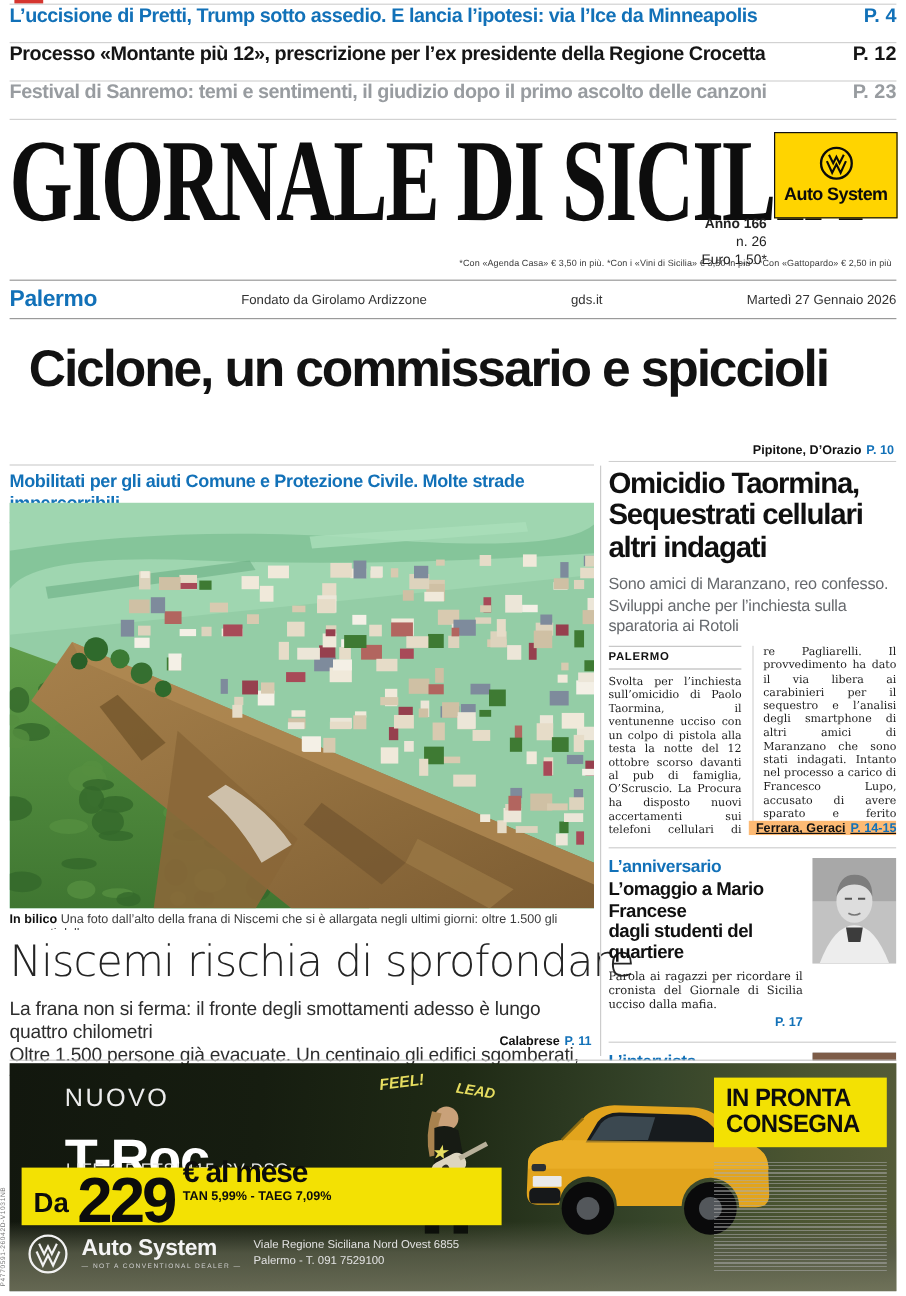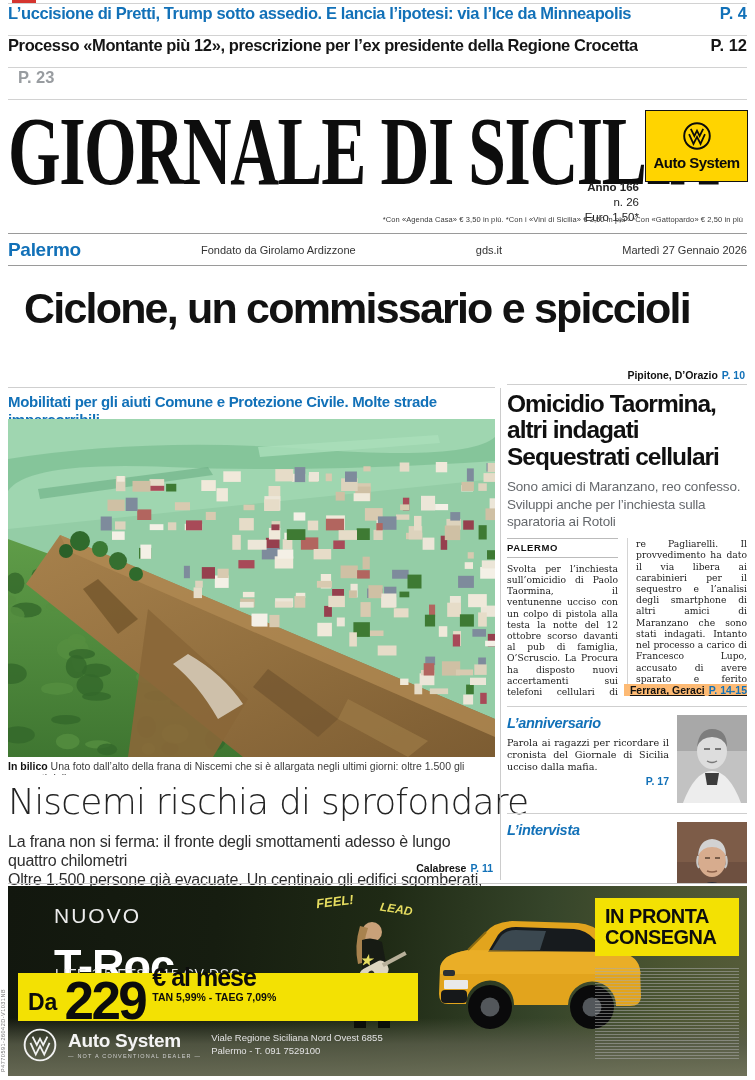--- a/index.html
+++ b/index.html
@@ -67,21 +67,21 @@
   .crime-stand{margin:0 0 8px;font-size:13.5px;line-height:1.28;color:#66696d;letter-spacing:-0.2px;}
   .crime-body{position:relative;display:flex;gap:9px;height:158px;overflow:hidden;}
   .bcol{width:115px;font-family:"DejaVu Serif",serif;font-size:9.2px;line-height:1.22;text-align:justify;color:#1c1c1c;overflow:hidden;}
   .bcol2{border-left:1px solid #d4d4d4;padding-left:8px;}
   .city-tag{font-family:"Liberation Sans",sans-serif;font-size:9.5px;font-weight:800;letter-spacing:0.6px;
     border-top:1px solid #bbb;border-bottom:1px solid #bbb;padding:3px 0;margin-bottom:5px;color:#111;}
   .crime-byline{position:absolute;right:0;bottom:0;background:#fdba74;padding-left:6px;text-decoration:underline;}
 
   .feature{border-top:1px solid #cfcfcf;margin-top:10px;padding-top:8px;display:flex;justify-content:space-between;}
   .feat-txt{width:162px;}
-  .feat-kicker{font-size:14.5px;font-weight:800;color:#1271b8;letter-spacing:-0.3px;font-style:italic;}
+  .feat-kicker{font-size:14.5px;font-weight:800;color:#1271b8;letter-spacing:-0.3px;}
   .feat-title{font-size:15.5px;font-weight:800;line-height:1.12;letter-spacing:-0.4px;color:#101010;margin-top:2px;}
   .feat-body{font-family:"DejaVu Serif",serif;font-size:9.6px;line-height:1.24;color:#222;margin-top:6px;text-align:justify;}
   .feat-page{text-align:right;margin-top:2px;}
   .feat-pic{width:70px;height:88px;overflow:hidden;background:#ccc;}
 
   
   .ad-sep{position:absolute;top:883px;left:8px;width:739px;height:1px;background:#c9c9c9;}
   .ad{position:absolute;top:886px;left:8px;width:739px;height:190px;overflow:hidden;
     background:linear-gradient(95deg,#12170e 0%,#161d10 28%,#1f2a15 50%,#36452a 72%,#4b5531 88%,#565c3a 100%);}
   .ad::after{content:"";position:absolute;left:0;right:0;bottom:0;height:58px;
@@ -121,20 +121,21 @@
   <div class="strip">
     <div class="strip-row row-blue">
       <span class="strip-text">L’uccisione di Pretti, Trump sotto assedio. E lancia l’ipotesi: via l’Ice da Minneapolis</span>
       <span class="strip-page">P. 4</span>
     </div>
     <div class="strip-row row-black">
       <span class="strip-text">Processo «Montante più 12», prescrizione per l’ex presidente della Regione Crocetta</span>
       <span class="strip-page">P. 12</span>
     </div>
     <div class="strip-row row-gray">
+      <span class="strip-text">Festival di Sanremo: temi e sentimenti, il giudizio dopo il primo ascolto delle canzoni</span>
       <span class="strip-page">P. 23</span>
     </div>
   </div>
 
   <div class="masthead-title">GIORNALE DI SICILIA</div>
 
   <div class="sponsor-box">
     <svg width="30" height="30" viewBox="0 0 34 34">
       <circle cx="17" cy="17" r="14.5" fill="none" stroke="#0b0b0b" stroke-width="2.2"></circle>
       <polyline points="10,9 14,17 17,11 20,17 24,9" fill="none" stroke="#0b0b0b" stroke-width="2"></polyline>
@@ -431,38 +432,42 @@
     <span>Oltre 1.500 persone già evacuate. Un centinaio gli edifici sgomberati, tra cui una scuola</span>
   </p>
   <div class="byline sec-byline"><span>Calabrese</span><span class="pg">P. 11</span></div>
 
   <div class="vrule"></div>
 
   <div class="right-col">
     <div class="rc-rule"></div>
     <div class="crime-h">
       <div>Omicidio Taormina,</div>
+      <div>Sequestrati cellulari</div>
       <div>altri indagati</div>
-      <div>Sequestrati cellulari</div>
     </div>
     <p class="crime-stand">Sono amici di Maranzano, reo confesso. Sviluppi anche per l’inchiesta sulla sparatoria ai Rotoli</p>
     <div class="crime-body">
       <div class="bcol">
         <div class="city-tag">PALERMO</div>
         <span>Svolta per l’inchiesta sull’omicidio di Paolo Taormina, il ventunenne ucciso con un colpo di pistola alla testa la notte del 12 ottobre scorso davanti al pub di famiglia, O’Scruscio. La Procura ha disposto nuovi accertamenti sui telefoni cellulari di alcune persone vicine a Gaetano Maranzano, il ventottenne dello Zen reo confesso del delitto, attualmente detenuto nel carce-</span>
       </div>
       <div class="bcol bcol2">
         <span>re Pagliarelli. Il provvedimento ha dato il via libera ai carabinieri per il sequestro e l’analisi degli smartphone di altri amici di Maranzano che sono stati indagati. Intanto nel processo a carico di Francesco Lupo, accusato di avere sparato e ferito gravemente Antonino Fragali davanti al cimitero dei Rotoli il 22 dicembre 2024, il Gup ha disposto nuovi accertamenti sulla direzione dei colpi di pistola prima di arrivare al verdetto.</span>
       </div>
       <div class="byline crime-byline"><span>Ferrara, Geraci</span><span class="pg">P. 14-15</span></div>
     </div>
 
     <div class="feature">
       <div class="feat-txt">
         <div class="feat-kicker">L’anniversario</div>
+        <div class="feat-title">
+          <span>L’omaggio a Mario Francese</span><br>
+          <span>dagli studenti del quartiere</span>
+        </div>
         <div class="feat-body">Parola ai ragazzi per ricordare il cronista del Giornale di Sicilia ucciso dalla mafia.</div>
         <div class="feat-page byline"><span class="pg">P. 17</span></div>
       </div>
       <div class="feat-pic">
         <svg viewBox="0 0 70 88" width="70" height="88">
           <rect width="70" height="88" fill="#c2c2c2"></rect>
           <rect width="70" height="36" fill="#a8a8a8"></rect>
           <path d="M6,88 Q18,56 35,56 Q52,56 64,88 Z" fill="#ededed"></path>
           <path d="M28,58 L42,58 L40,70 L30,70 Z" fill="#3c3c3c"></path>
           <ellipse cx="35" cy="36" rx="15" ry="18" fill="#dddddd"></ellipse>

